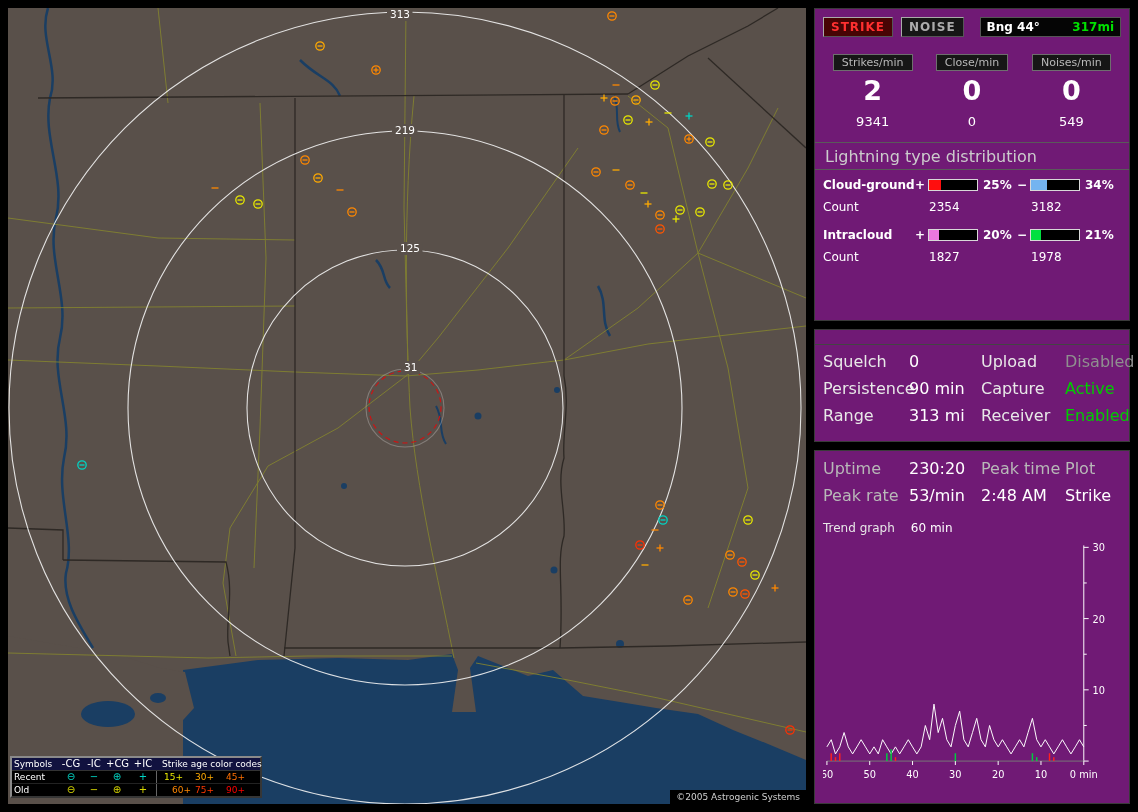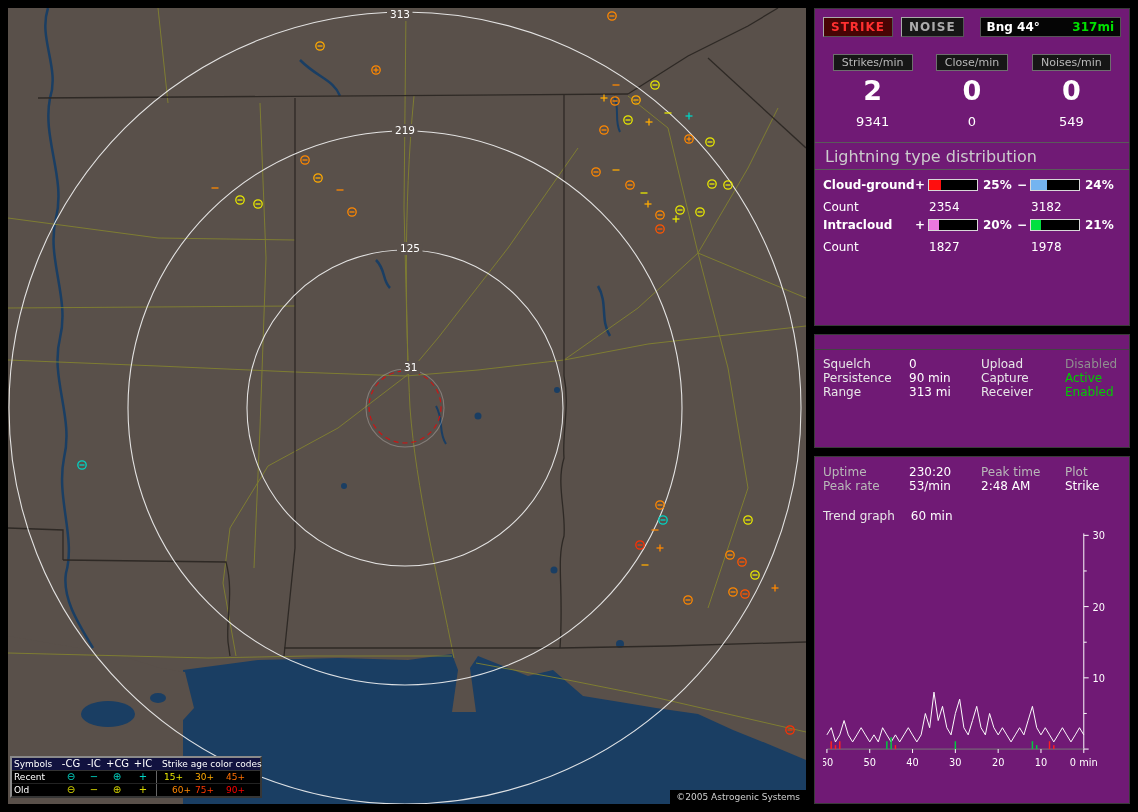--- a/index.html
+++ b/index.html
@@ -57,21 +57,21 @@
   .dist-label{font-weight:bold;}
   .sign{font-weight:bold;text-align:left;}
   .bar{display:inline-block;width:48px;height:10px;border:1px solid #d8d8d8;background:#000;overflow:hidden;}
   .bar i{display:block;height:100%;}
   .pct{font-weight:bold;padding-left:3px;}
   .count-row{display:grid;grid-template-columns:92px 102px 102px;font-size:12px;margin-top:8px;}
   .count-val{padding-left:14px;}
 
   #datetime{color:#00ee00;font-size:15px;font-weight:bold;letter-spacing:0.5px;}
   .hline{border-top:1px solid #444;margin:6px -8px 7px -8px;}
-  .grid4{display:grid;grid-template-columns:86px 72px 84px 62px;font-size:12px;align-items:center;}
+  .grid4{display:grid;grid-template-columns:86px 72px 84px 62px;font-size:16px;row-gap:8px;align-items:center;}
   .lab{color:#e8e8e8;}
   .lab2{color:#b8b8b8;}
   .val{color:#fff;}
   .val-green{color:#00cc00;}
   .val-gray{color:#8f8f8f;}
 
   #trend-row{display:flex;gap:16px;font-size:12px;margin-top:16px;}
   #trend-svg{margin-top:4px;}
 </style>
 </head>
@@ -426,29 +426,29 @@
       <span class="dist-label">Cloud-ground</span>
       <span class="sign">+</span>
       <span class="bar">
           <i style="width: 25%; background: rgb(255, 14, 14);"></i>
         </span>
       <span class="pct">25%</span>
       <span class="sign">−</span>
       <span class="bar">
           <i style="width: 34%; background: rgb(116, 180, 240);"></i>
         </span>
-      <span class="pct">24%</span>
+      <span class="pct">34%</span>
     </div>
     <div class="count-row">
       <span>Count</span>
       <span class="count-val">2354</span>
       <span class="count-val">3182</span>
     </div>
 
-    <div class="dist-row" style="margin-top:4px;">
+    <div class="dist-row" style="margin-top:14px;">
       <span class="dist-label">Intracloud</span>
       <span class="sign">+</span>
       <span class="bar">
           <i style="width: 20%; background: rgb(234, 120, 222);"></i>
         </span>
       <span class="pct">20%</span>
       <span class="sign">−</span>
       <span class="bar">
           <i style="width: 21%; background: rgb(0, 224, 64);"></i>
         </span>

